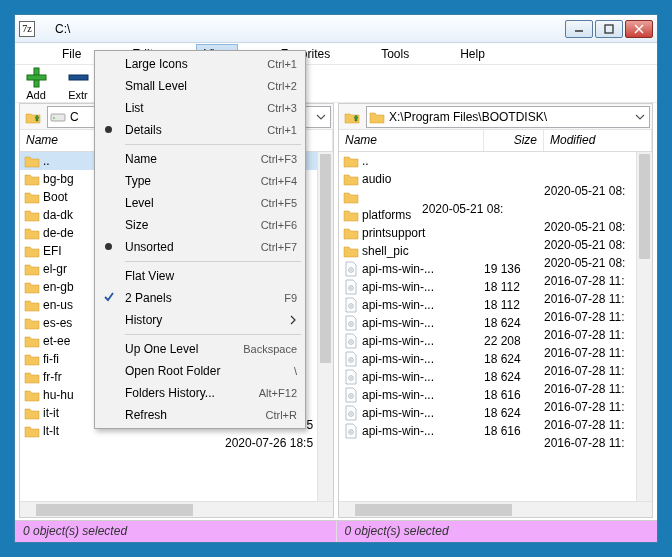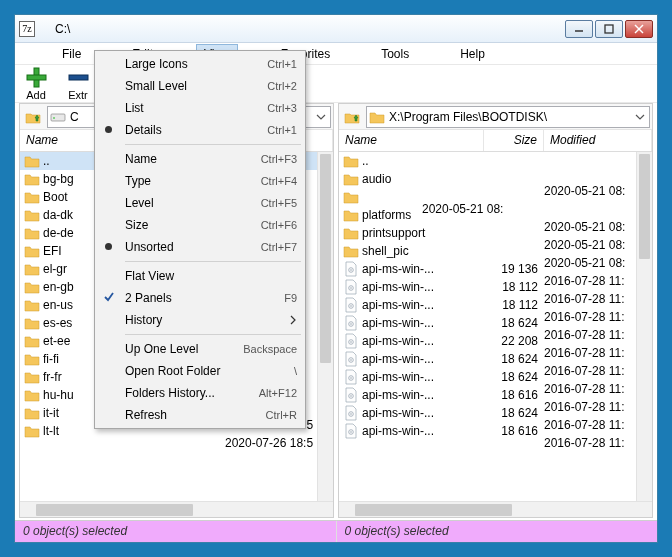--- a/index.html
+++ b/index.html
@@ -29,21 +29,21 @@
 .list-head { height:22px; display:flex; border-bottom:1px solid #dcdcdc; background:#fff; font-style:italic;}
 .col { padding:3px 6px; border-right:1px solid #e6e6e6; overflow:hidden; white-space:nowrap;}
 .col-name { flex:1; min-width:60px;}
 .col-size { width:60px; text-align:right;}
 .col-mod { width:108px;}
 .list-body { flex:1; overflow:hidden; position:relative;}
 .rows { position:absolute; inset:0; overflow:hidden;}
 .row { height:18px; display:flex; align-items:center; }
 .row .ico { width:16px; height:16px; margin:0 3px 0 4px; flex-shrink:0;}
 .row .name { flex:1; white-space:nowrap; overflow:hidden; padding-right:4px;}
-.row .size { width:60px; text-align:right; padding-right:6px; white-space:nowrap;}
+.row .size { width:60px; text-align:left; padding-right:6px; white-space:nowrap;}
 .row .mod { width:108px; white-space:nowrap; overflow:hidden;margin-top:24px;}
 .row.sel { background:#cfe3f6; }
 .row.sel .name { color:#000; }
 .scroll-v { position:absolute; right:0; top:0; bottom:0; width:16px; background:#f1f1f1; border-left:1px solid #e2e2e2;}
 .scroll-v .thumb { position:absolute; left:2px; right:2px; background:#cdcdcd; border-radius:1px;}
 .scroll-h { height:16px; background:#f1f1f1; border-top:1px solid #e2e2e2; display:flex; align-items:center;}
 .scroll-h .thumb { height:12px; background:#cdcdcd; margin:0 16px; border-radius:1px;}
 .statusbar { height:22px; display:flex; border-top:1px solid #cfcfcf; background:#f0abfc;}
 .status-cell { flex:1; padding:3px 8px; font-style:italic; color:#333; border-right:1px solid #dfdfdf;}
 .status-cell:last-child { border-right:none;}

